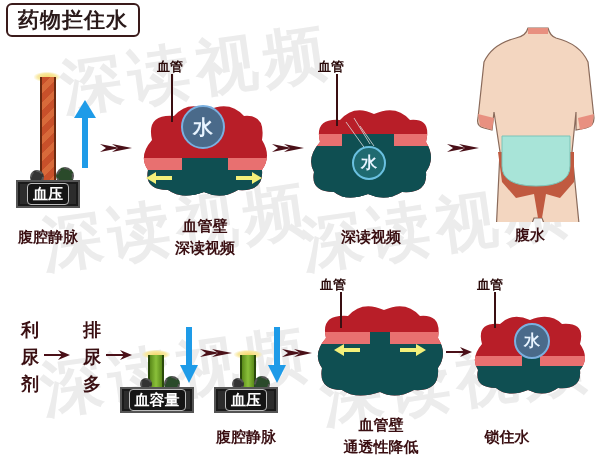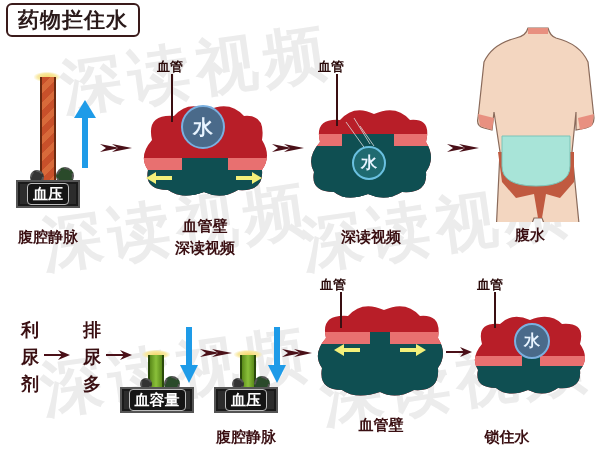--- a/index.html
+++ b/index.html
@@ -196,20 +196,21 @@
     <rect x="0" y="44" width="136" height="56" fill="#0f4f52"></rect>
     <rect x="58" y="32" width="20" height="12" fill="#0f4f52"></rect>
   </g>
   <polygon points="48,50 38,44 38,48 22,48 22,52 38,52 38,56" fill="#f3f07a" transform="rotate(180 35 50)"></polygon>
   <polygon points="88,50 98,44 98,48 114,48 114,52 98,52 98,56" fill="#f3f07a" transform="rotate(180 101 50)"></polygon>
 </svg>
 <div class="abs vline" style="left:340px; top:292px; height:36px;"></div>
 <div class="abs small-label" style="left:320px; top:276px;">血管</div>
 <div class="abs label" style="left:326px; top:414px; width:110px;">
   <div>血管壁</div>
+  <div>通透性降低</div>
 </div>
 
 <svg class="abs arrow-dark" style="left:446px; top:347px;" width="26" height="10">
   <rect x="0" y="4" width="18" height="2" fill="#4a1018"></rect>
     <polygon points="14,0 26,5 14,10 18,5" fill="#4a1018"></polygon>
 </svg>
 
 <svg class="abs" style="left:470px; top:312px; z-index:2;" width="122" height="84">
   <defs>
       <clipPath id="c4">

